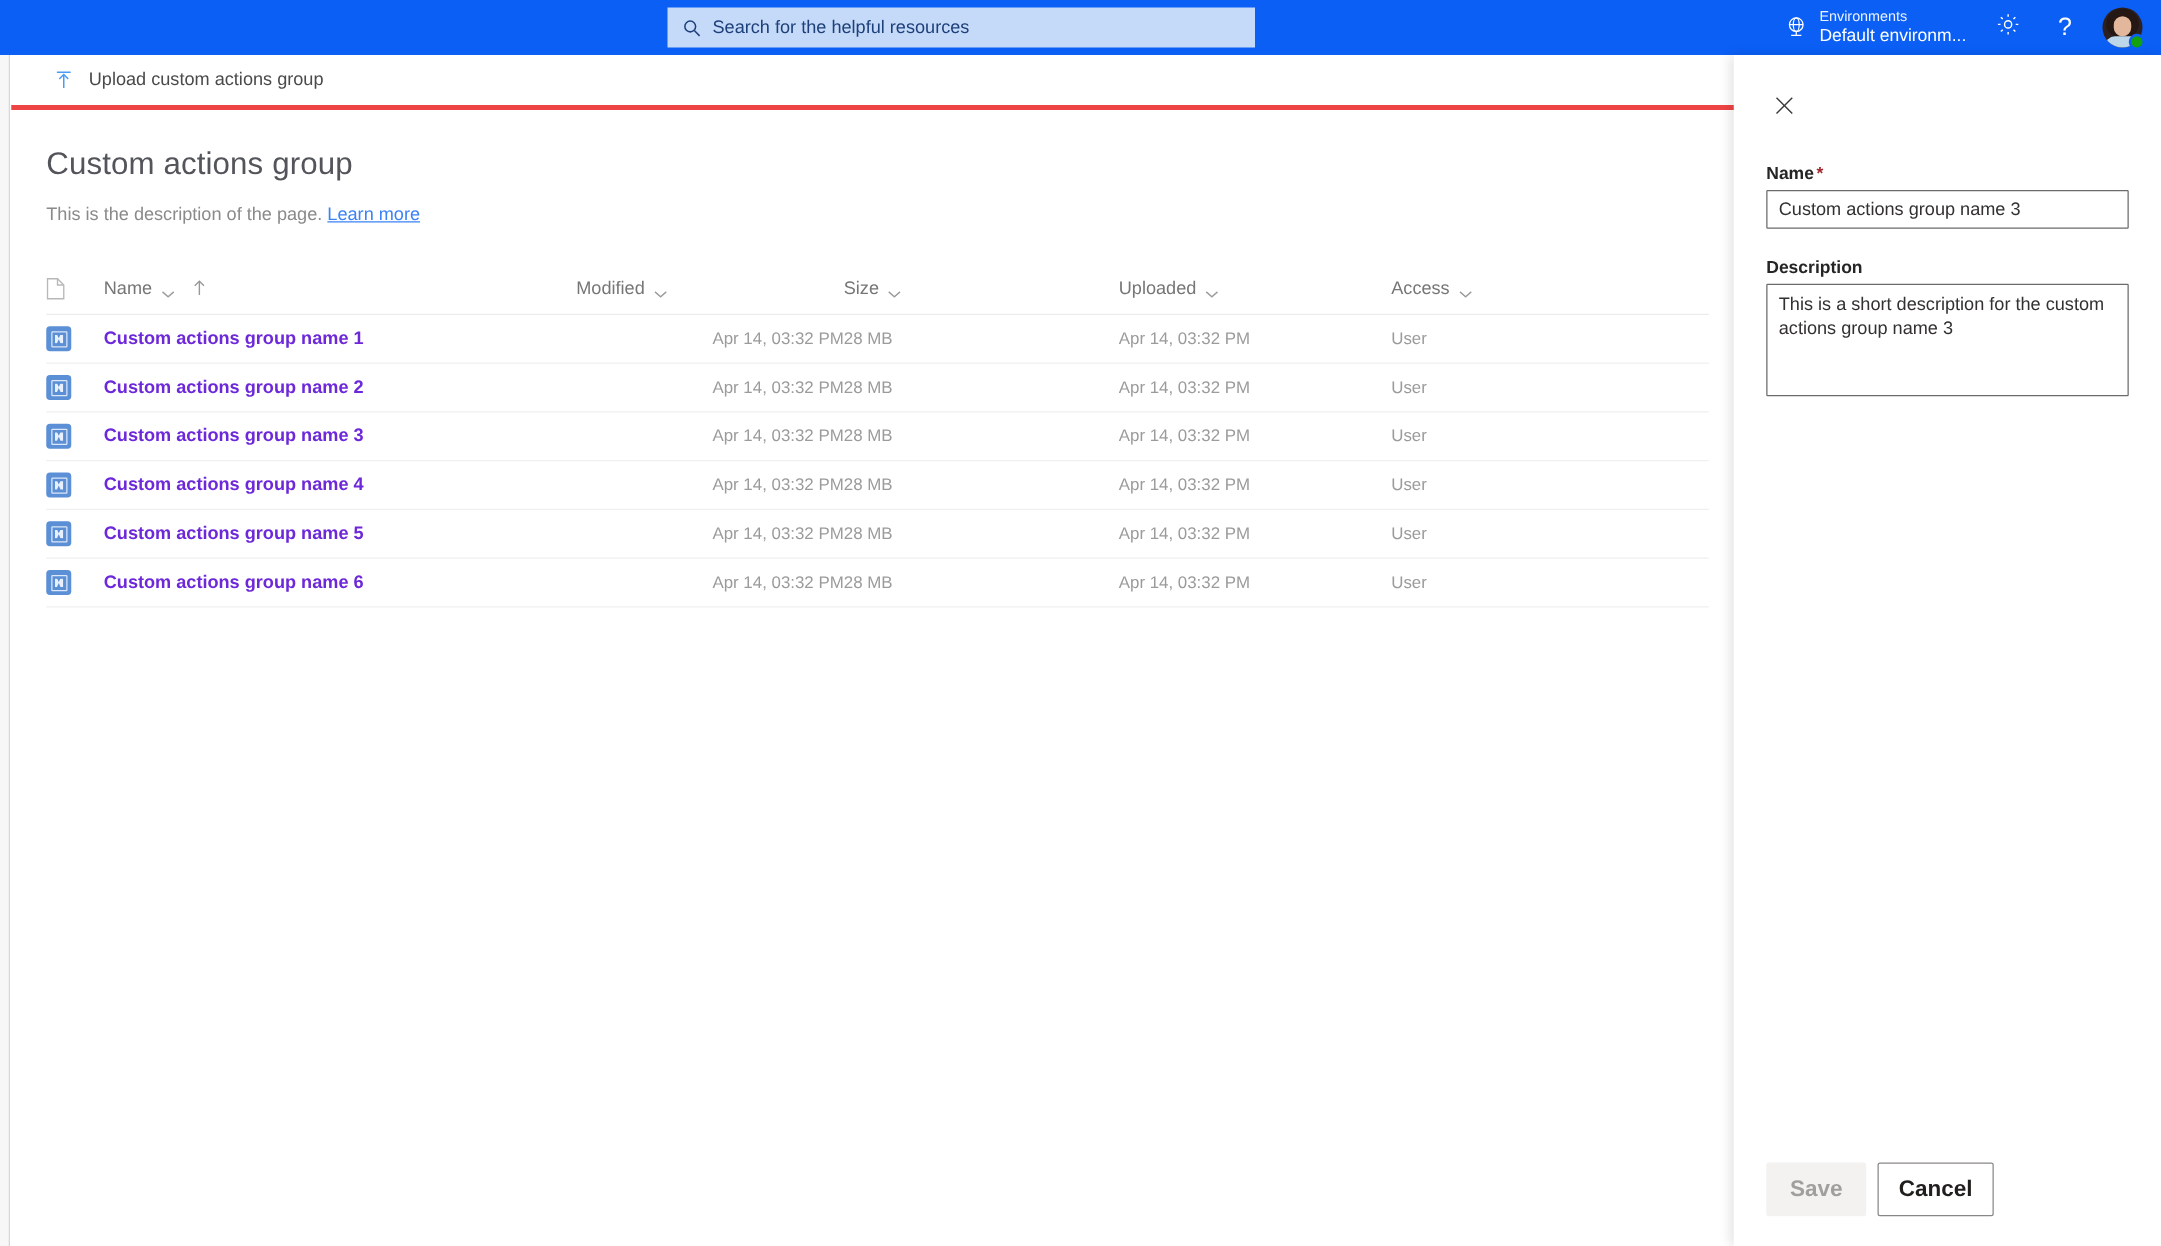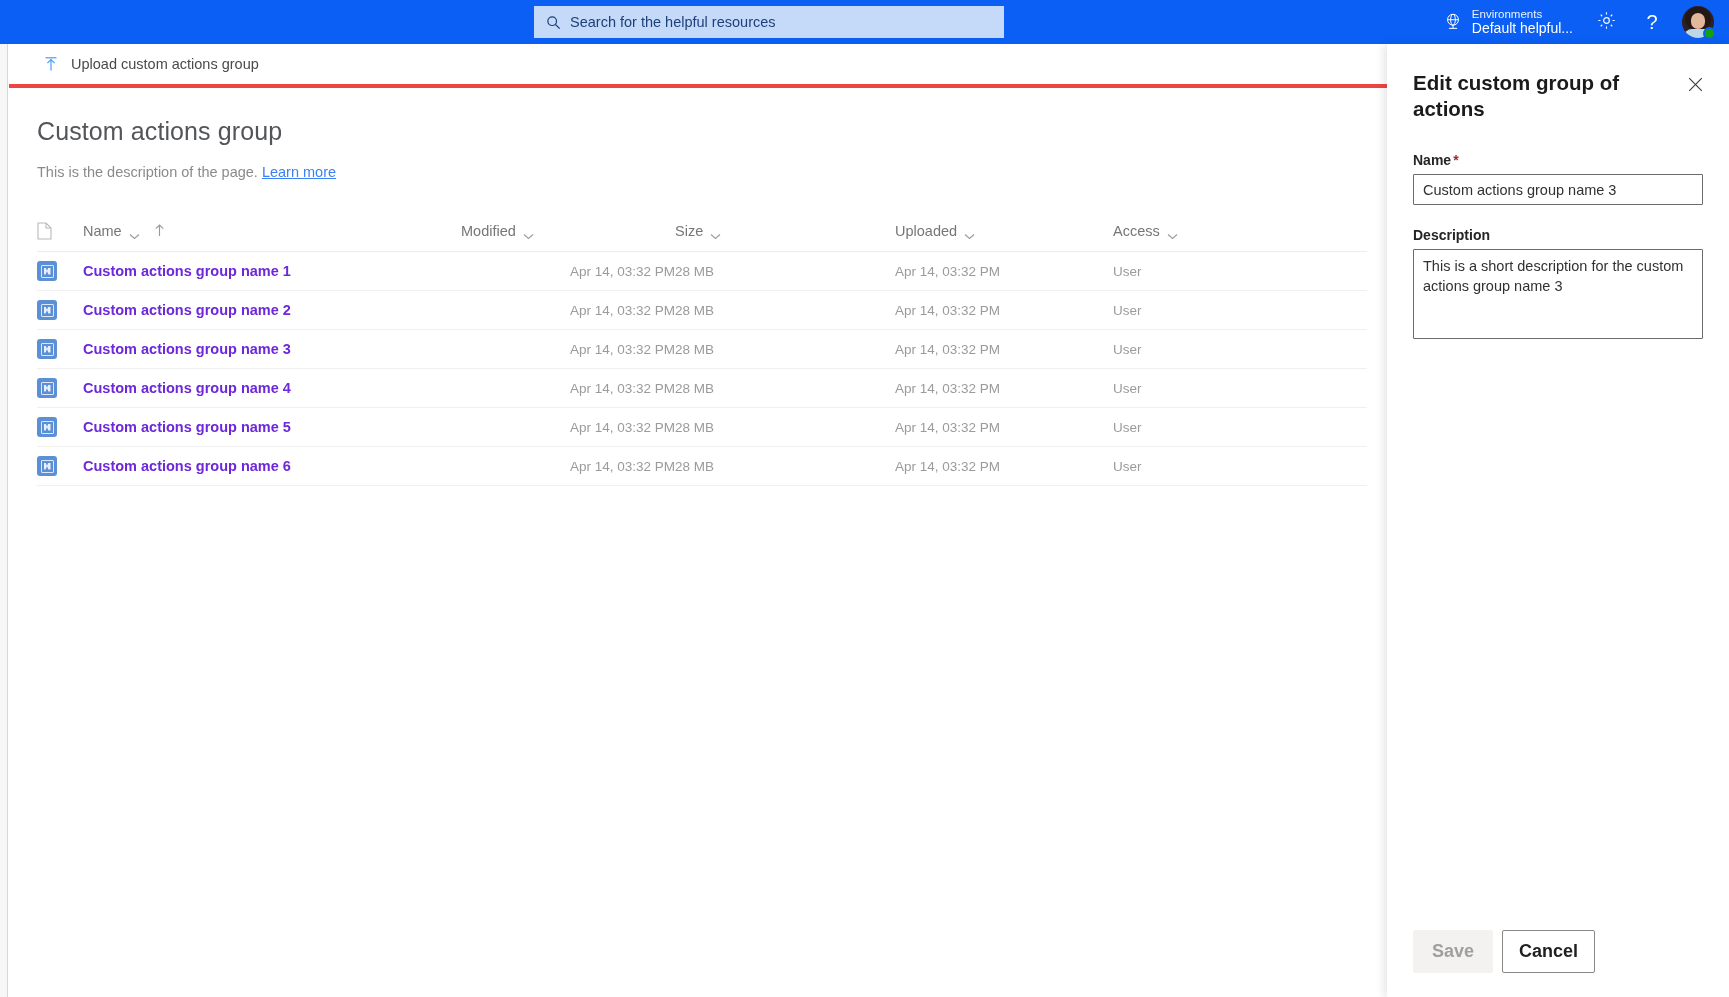--- a/index.html
+++ b/index.html
@@ -220,21 +220,21 @@
         <svg viewBox="0 0 22 22" fill="none" stroke="#ffffff" stroke-width="1.1">
           <ellipse cx="11" cy="8.5" rx="6" ry="6"></ellipse>
           <line x1="5" y1="8.5" x2="17" y2="8.5"></line>
           <ellipse cx="11" cy="8.5" rx="2.6" ry="6"></ellipse>
           <line x1="11" y1="14.5" x2="11" y2="18"></line>
           <line x1="6.5" y1="18" x2="15.5" y2="18"></line>
         </svg>
       </span>
       <span class="env-text">
         <span class="env-label">Environments</span>
-        <span class="env-value">Default helpful...</span>
+        <span class="env-value">Default environm...</span>
       </span>
     </div>
 
     <div class="suite-icon-btn">
       <span>
         <svg viewBox="0 0 20 20" fill="none" stroke="#ffffff" stroke-width="1.2">
           <circle cx="10" cy="10" r="3"></circle>
           <path d="M10 1.4v2.2M10 16.4v2.2M1.4 10h2.2M16.4 10h2.2M3.9 3.9l1.6 1.6M14.5 14.5l1.6 1.6M16.1 3.9l-1.6 1.6M5.5 14.5l-1.6 1.6"></path>
         </svg>
       </span>
@@ -428,21 +428,20 @@
           <div class="col-acc"><span class="cell-sub">User</span></div>
         </div>
       </div>
 
   </div>
 </div>
 
 <div class="panel">
 
   <div class="panel-head">
-    <div class="panel-title">Edit custom group of actions</div>
     <button class="panel-close">
       <span>
         <svg viewBox="0 0 15 15" fill="none" stroke="#3b3a39" stroke-width="1.1">
           <line x1="1.2" y1="1.2" x2="13.8" y2="13.8"></line>
             <line x1="13.8" y1="1.2" x2="1.2" y2="13.8"></line>
         </svg>
       </span>
     </button>
   </div>
 

